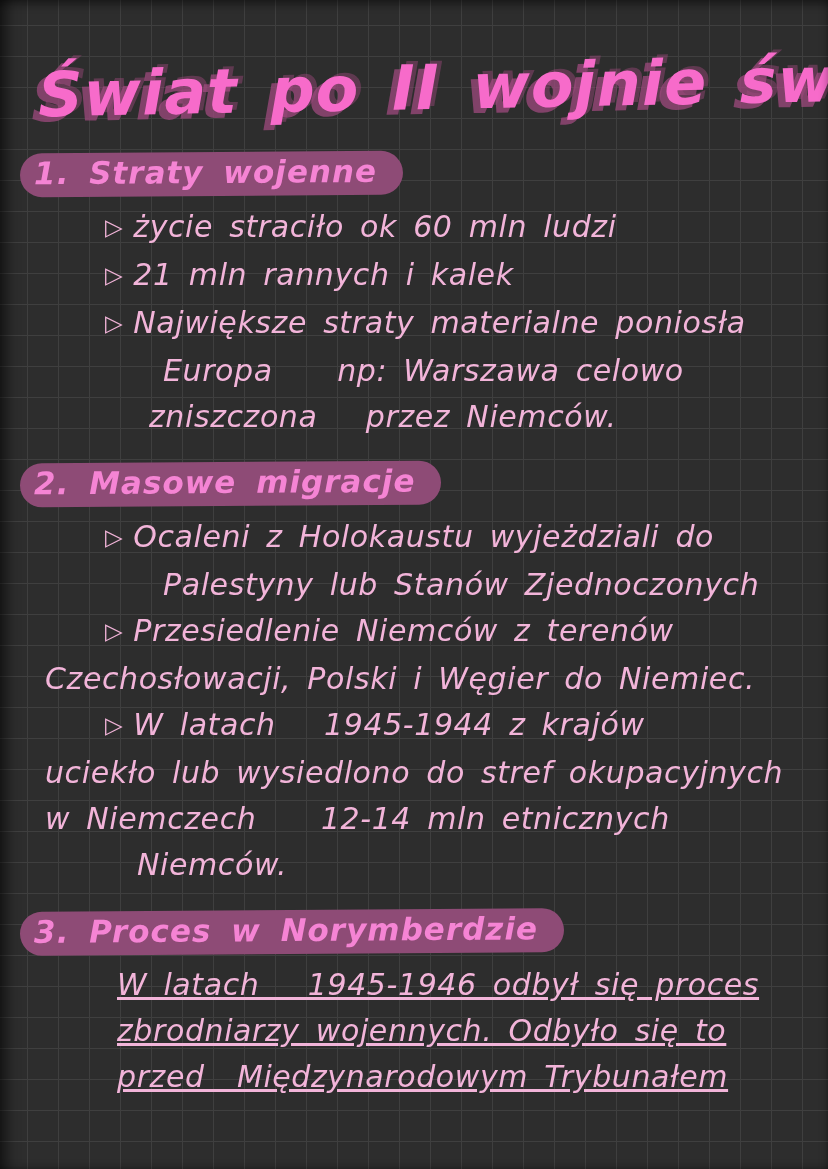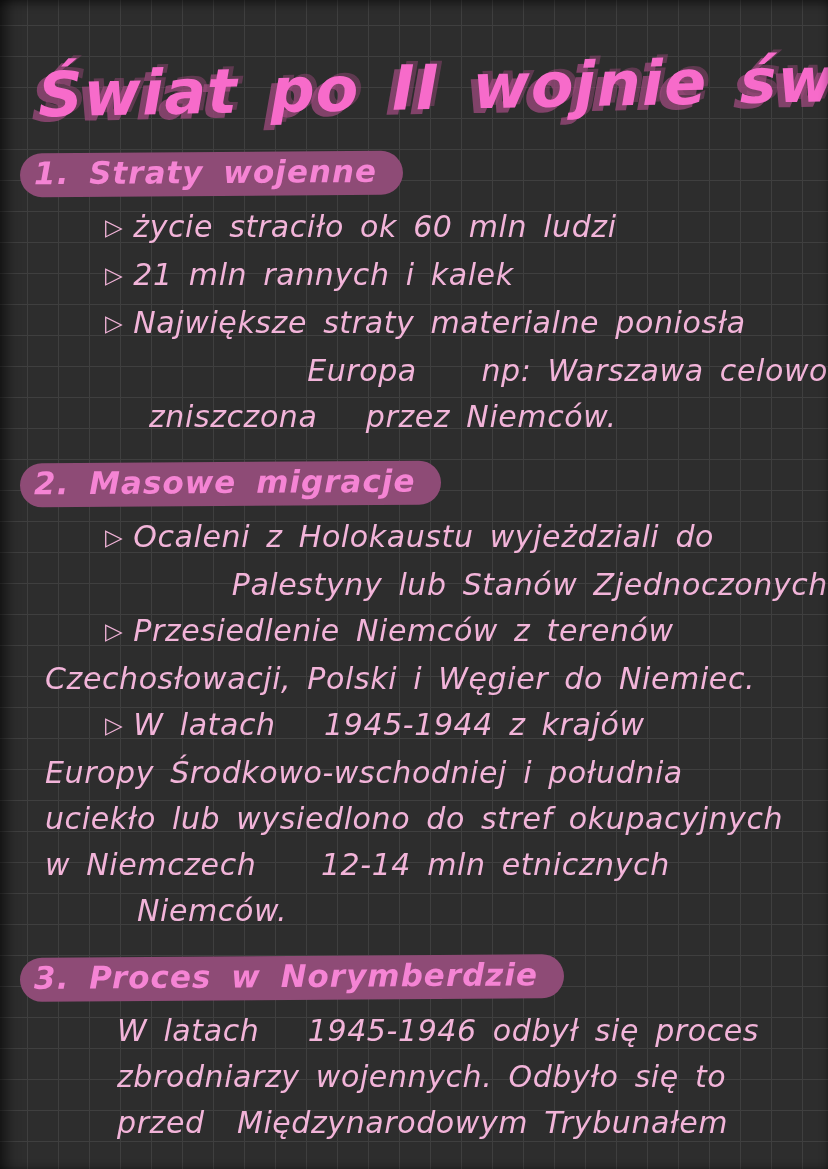--- a/index.html
+++ b/index.html
@@ -66,24 +66,24 @@
     white-space:pre-wrap;
     margin-left:45px;
   }
   .bullet-glyph{
     display:inline-block;
     font-size:23px; font-style:normal;
     margin-right:10px; transform:translateY(-2px);
   }
   .in-b{padding-left:60px;}
   .in-1{}
-  .in-2{padding-left:118px;text-align:right;}
+  .in-2{padding-left:118px;}
   .in-3{padding-left:104px;}
   .in-4{padding-left:92px;}
-  .in-5{padding-left:72px;}
+  .in-5{padding-left:72px;text-decoration:underline;}
 </style>
 </head>
 <body>
 
 <div class="page">
 
   <h1 class="note-title">Świat po II wojnie światowej</h1>
 
   <div class="section">
     <div class="heading-pill">
@@ -98,21 +98,20 @@
 
   <div class="section">
     <div class="heading-pill">
       <span>2. Masowe migracje</span>
     </div>
     <div class="line in-b"><span class="bullet-glyph">▷</span><span>Ocaleni z Holokaustu wyjeżdziali do</span></div>
     <div class="line in-2"><span>Palestyny lub Stanów Zjednoczonych</span></div>
     <div class="line in-b"><span class="bullet-glyph">▷</span><span>Przesiedlenie Niemców z terenów</span></div>
     <div class="line in-1"><span>Czechosłowacji, Polski i Węgier do Niemiec.</span></div>
     <div class="line in-b"><span class="bullet-glyph">▷</span><span>W latach   1945-1944 z krajów</span></div>
-    <div class="line in-1"><span>Europy Środkowo-wschodniej i południa</span></div>
     <div class="line in-1"><span>uciekło lub wysiedlono do stref okupacyjnych</span></div>
     <div class="line in-1"><span>w Niemczech    12-14 mln etnicznych</span></div>
     <div class="line in-4"><span>Niemców.</span></div>
   </div>
 
   <div class="section">
     <div class="heading-pill">
       <span>3. Proces w Norymberdzie</span>
     </div>
     <div class="line in-5"><span>W latach   1945-1946 odbył się proces</span></div>

